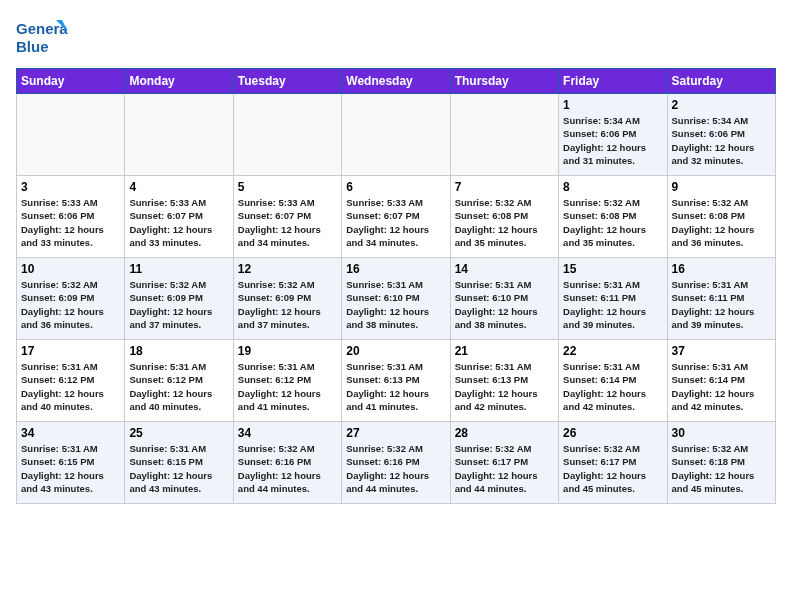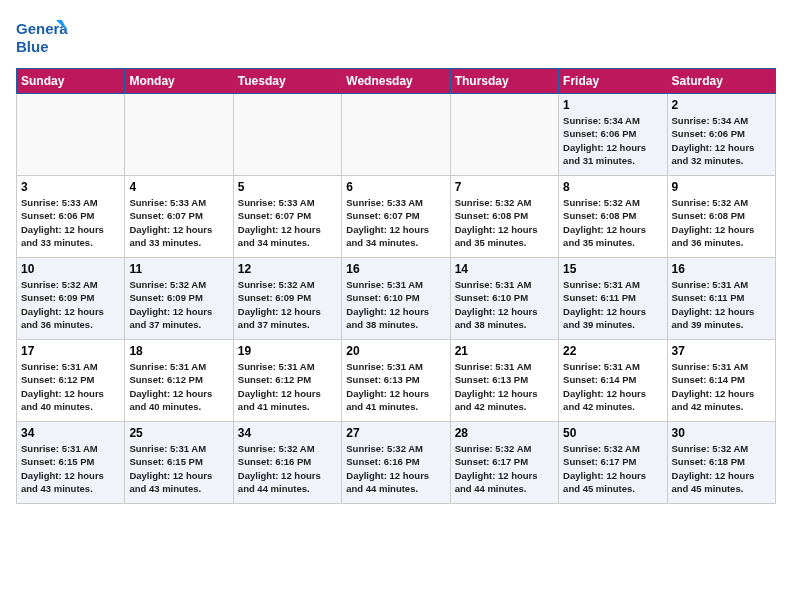--- a/index.html
+++ b/index.html
@@ -32,21 +32,21 @@
     .location {
       font-size: 15px;
       color: #444;
     }
     table {
       width: 100%;
       border-collapse: collapse;
       font-size: 11px;
     }
     thead tr th {
-      background: #be185d;
+      background: #6d28d9;
       color: #fff;
       padding: 5px 4px;
       font-size: 12px;
       font-weight: bold;
       text-align: left;
       border: 1px solid #1a5fa8;
     }
     tbody tr td {
       border: 1px solid #ccc;
       vertical-align: top;
@@ -284,21 +284,21 @@
 Sunset: 6:16 PM
 Daylight: 12 hours and 44 minutes.</div>
         </td>
         <td>
           <span class="day-num">28</span>
           <div class="day-info" style="white-space: pre-line;">Sunrise: 5:32 AM
 Sunset: 6:17 PM
 Daylight: 12 hours and 44 minutes.</div>
         </td>
         <td>
-          <span class="day-num">50</span>
+          <span class="day-num">26</span>
           <div class="day-info" style="white-space: pre-line;">Sunrise: 5:32 AM
 Sunset: 6:17 PM
 Daylight: 12 hours and 45 minutes.</div>
         </td>
         <td>
           <span class="day-num">30</span>
           <div class="day-info" style="white-space: pre-line;">Sunrise: 5:32 AM
 Sunset: 6:18 PM
 Daylight: 12 hours and 45 minutes.</div>
         </td>

